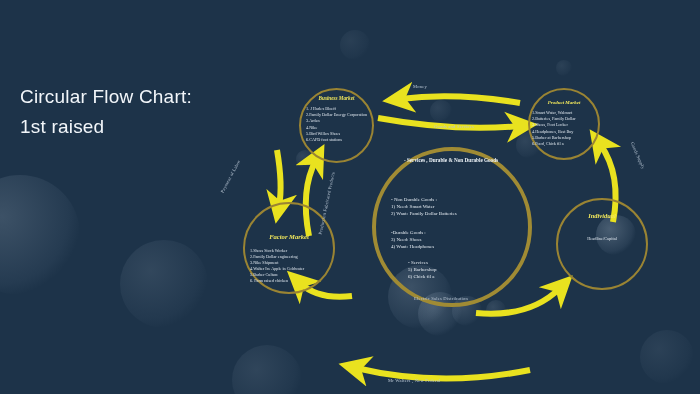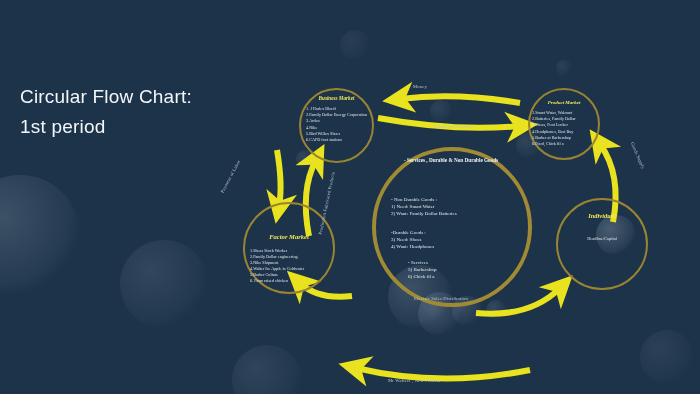--- a/index.html
+++ b/index.html
@@ -58,21 +58,21 @@
   <div class="bokeh" style="left:596px;  top:215px; width:40px;  height:40px;  opacity:.42;"></div>
   <div class="bokeh" style="left:516px;  top:132px; width:26px;  height:26px;  opacity:.18;"></div>
   <div class="bokeh" style="left:340px;  top:30px;  width:30px;  height:30px;  opacity:.12;"></div>
   <div class="bokeh" style="left:430px;  top:100px; width:22px;  height:22px;  opacity:.16;"></div>
   <div class="bokeh" style="left:640px;  top:330px; width:54px;  height:54px;  opacity:.14;"></div>
   <div class="bokeh" style="left:296px;  top:150px; width:18px;  height:18px;  opacity:.20;"></div>
   <div class="bokeh" style="left:556px;  top:60px;  width:16px;  height:16px;  opacity:.14;"></div>
 
   <div id="title-block">
     <div>Circular Flow Chart:</div>
-    <div>1st period</div>
+    <div>1st raised</div>
   </div>
 
   <svg id="arrows" viewBox="0 0 700 394" width="700" height="394">
     <defs>
       <marker id="ah" markerWidth="6" markerHeight="6" refX="2.4" refY="3" orient="auto">
         <path d="M0,0.4 L5.4,3 L0,5.6 L1.5,3 Z" fill="#e9e21f"></path>
       </marker>
     </defs>
     <g fill="none" stroke="#e9e21f" stroke-width="6" marker-end="url(#ah)" stroke-linecap="butt">
 

